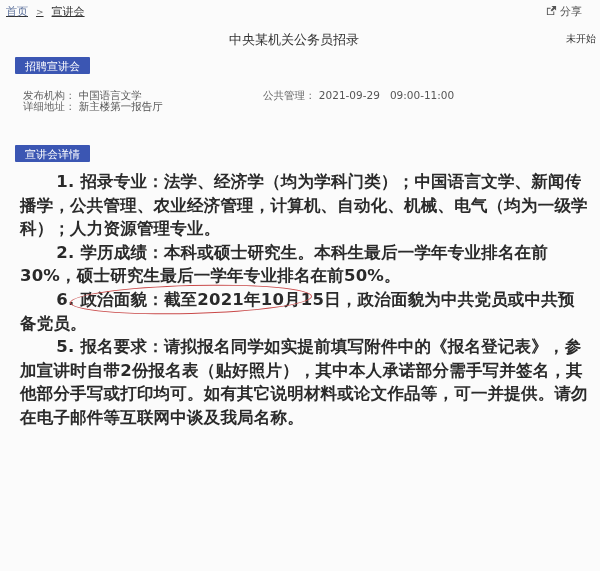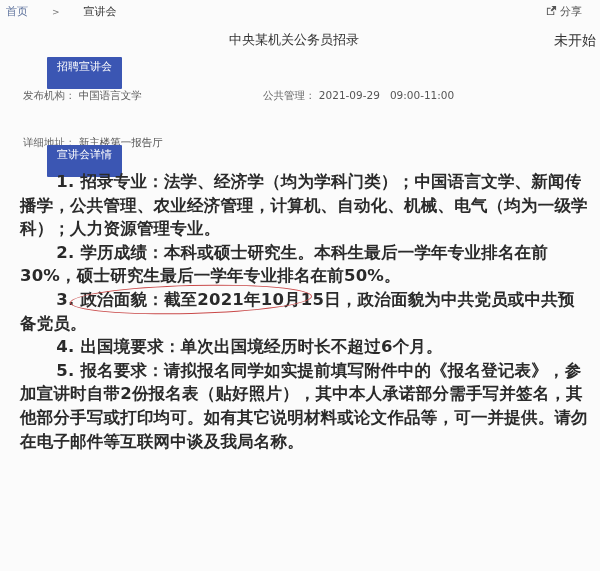--- a/index.html
+++ b/index.html
@@ -1,37 +1,37 @@
 <!DOCTYPE html>
 <html><head>
 <meta charset="utf-8">
 <style>
   * { box-sizing: border-box; margin: 0; padding: 0; }
   html, body { width: 600px; height: 571px; overflow: hidden; background: #fbfbfb; }
   body { font-family: "DejaVu Sans", "Liberation Sans", sans-serif; color: #333; position: relative; }
 
-  .breadcrumb { position: absolute; left: 6px; top: 4px; font-size: 11px; display: flex; align-items: center; gap: 24px; }
+  .breadcrumb { position: absolute; left: 6px; top: 4px; font-size: 11px; display: flex; align-items: center; gap: 8px; text-decoration: underline; }
   .breadcrumb .home { color: #5a6f9a; }
   .breadcrumb .sep { color: #777; font-size: 9px; }
   .breadcrumb .current { color: #333; }
 
   .share { position: absolute; right: 18px; top: 4px; font-size: 11px; color: #555; display: flex; align-items: center; gap: 3px; }
   .share svg { width: 11px; height: 11px; }
 
   .title { position: absolute; left: 0; right: 12px; top: 31px; text-align: center; font-size: 13px; color: #333; }
-  .status { position: absolute; right: 4px; top: 32px; font-size: 14px; color: #333; }
+  .status { position: absolute; right: 4px; top: 32px; font-size: 10px; color: #333; }
 
-  .tag-btn { position: absolute; left: 15px; height: 32px; padding: 0 10px; background: #3b56b3; color: #fff; font-size: 11px; line-height: 20px; border-radius: 1px; margin-left: 32px; }
+  .tag-btn { position: absolute; left: 15px; height: 17px; padding: 0 10px; background: #3b56b3; color: #fff; font-size: 11px; line-height: 20px; border-radius: 1px; }
   .tag-btn.one { top: 57px; }
   .tag-btn.two { top: 145px; }
 
   .info-row { position: absolute; font-size: 10.5px; color: #555; }
   .info-row .lbl { color: #666; }
   .row-publisher { left: 23px; top: 89px; }
-  .row-address { left: 23px; top: 100px; margin-top: 36px; }
+  .row-address { left: 23px; top: 100px; }
   .row-date { left: 263px; top: 89px; }
 
   .content { position: absolute; left: 20px; top: 170px; width: 570px; font-size: 16.5px; font-weight: bold; color: #2a2a2a; line-height: 23.6px; letter-spacing: 0.2px; }
   .content p { text-indent: 2.2em; }
 
   .highlight-ellipse { position: absolute; left: 70px; top: 285px; width: 242px; height: 29px; border: 1.3px solid #c94a4a; border-radius: 50%; transform: rotate(-1.5deg); pointer-events: none; }
 </style>
 </head>
 <body>
 
@@ -69,18 +69,17 @@
 <div class="info-row row-address">
   <span class="lbl">详细地址：</span>
   <span>新主楼第一报告厅</span>
 </div>
 
 <div class="tag-btn two">宣讲会详情</div>
 
 <div class="content">
   <p>1. 招录专业：法学、经济学（均为学科门类）；中国语言文学、新闻传播学，公共管理、农业经济管理，计算机、自动化、机械、电气（均为一级学科）；人力资源管理专业。</p>
   <p>2. 学历成绩：本科或硕士研究生。本科生最后一学年专业排名在前30%，硕士研究生最后一学年专业排名在前50%。</p>
-  <p>3. 政治面貌：截至2021年10月15日，政治面貌为中共党员或中共预备党员。</p>
-  <p>4. 出国境要求：单次出国境经历时长不超过6个月。</p>
+  <p>6. 政治面貌：截至2021年10月15日，政治面貌为中共党员或中共预备党员。</p>
   <p>5. 报名要求：请拟报名同学如实提前填写附件中的《报名登记表》，参加宣讲时自带2份报名表（贴好照片），其中本人承诺部分需手写并签名，其他部分手写或打印均可。如有其它说明材料或论文作品等，可一并提供。请勿在电子邮件等互联网中谈及我局名称。</p>
 </div>
 
 <div class="highlight-ellipse"></div>
 
 </body></html>

